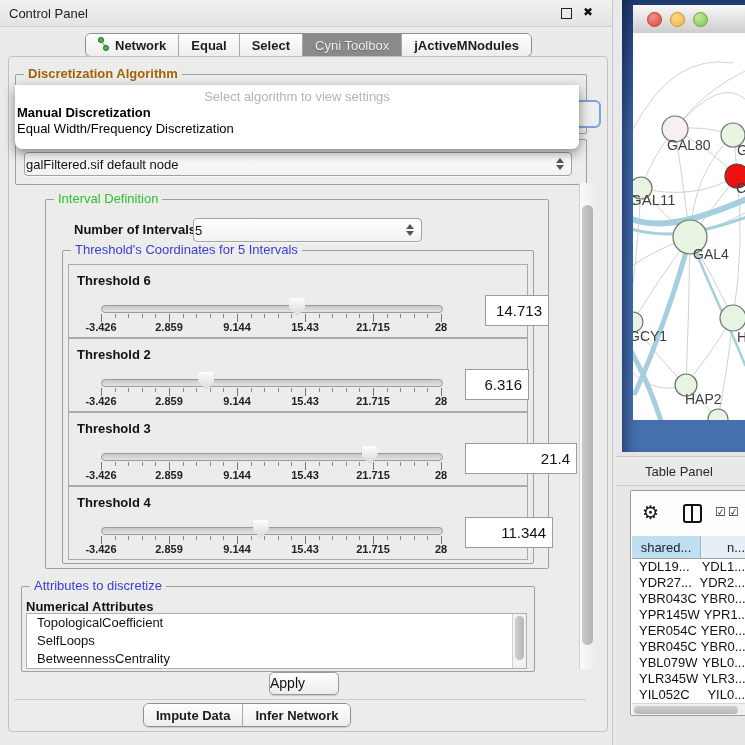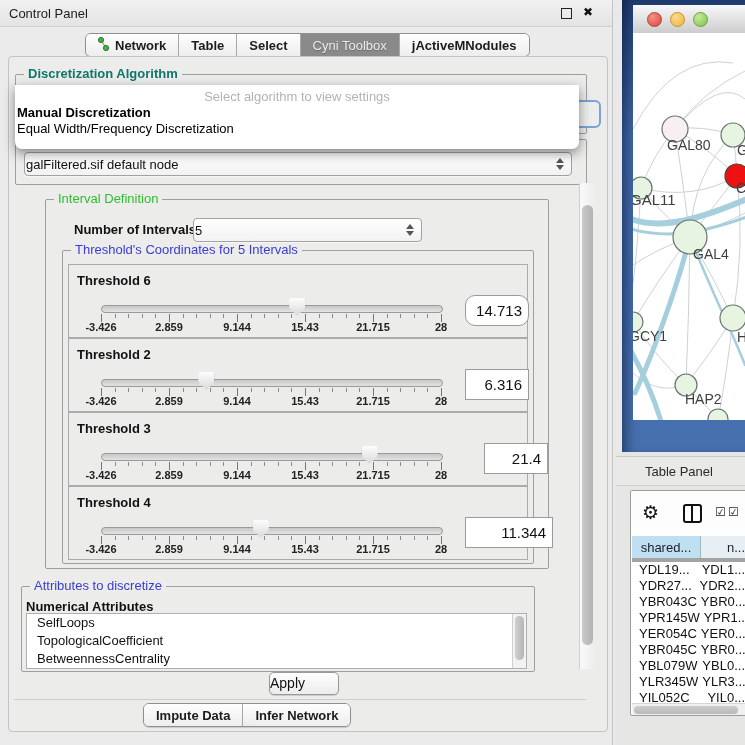--- a/index.html
+++ b/index.html
@@ -23,21 +23,21 @@
   .seg.sel{background:#8a8a8a;color:#ececec;font-weight:500;text-shadow:0 1px 1px rgba(0,0,0,.25);}
   .seg .net-ic{margin-right:5px;display:inline-block;}
 
   #content-panel{left:8px;top:56px;width:598px;height:674px;background:#ececea;border:1px solid #c2c2c2;border-radius:4px;}
 
   
   .group{position:absolute;border:1px solid #9f9f9f;border-radius:2px;background:transparent;}
   .gtitle{position:absolute;top:-8px;left:8px;background:#ececea;padding:0 4px;font-size:13px;line-height:14px;white-space:nowrap;}
   .gtitle.green{color:#2fbf2f;}
   .gtitle.blue{color:#3b3bd8;}
-  .gtitle.dark{color:#0f766e;font-weight:bold;}
+  .gtitle.dark{color:#a16207;font-weight:bold;}
 
   .combo{position:absolute;background:linear-gradient(#ffffff,#f2f2f2);border:1px solid #a2a2a2;border-radius:4px;
     font-size:13px;color:#111;display:flex;align-items:center;padding:0 1px;box-shadow:0 1px 0 rgba(255,255,255,.6);}
   .spin{position:absolute;right:7px;top:50%;transform:translateY(-50%);width:8px;height:12px;}
   .spin:before,.spin:after{content:"";position:absolute;left:0;border-left:4px solid transparent;border-right:4px solid transparent;}
   .spin:before{top:0;border-bottom:5px solid #555;}
   .spin:after{bottom:0;border-top:5px solid #555;}
 
   
   #algo-popup{left:14px;top:84px;width:564px;height:64px;background:#fff;border-radius:0 0 7px 7px;
@@ -92,21 +92,21 @@
   #table-panel{left:616px;top:452px;width:129px;height:293px;background:#e6e6e4;}
   #tp-header{position:absolute;left:0;top:4px;width:129px;height:28px;background:#e9e9e7;border-top:1px solid #c9c9c9;border-bottom:1px solid #cdcdcb;}
   #tp-title{position:absolute;left:29px;top:7px;font-size:13px;color:#2a2a2a;}
   #tp-card{position:absolute;left:14px;top:38px;width:115px;height:224px;background:#fff;border:1px solid #9c9c9c;border-radius:2px;}
   #tp-toolbar{position:absolute;left:0;top:0;width:100%;height:44px;background:#fdfdfd;}
   #gear-ic{position:absolute;left:11px;top:10px;font-size:19px;color:#111;}
   #split-ic{position:absolute;left:52px;top:13px;width:15px;height:15px;border:2px solid #111;border-radius:3px;}
   #split-ic:before{content:"";position:absolute;left:6px;top:0;width:2px;height:15px;background:#111;}
   .cb-ic{position:absolute;top:14px;font-size:12px;color:#222;}
   #tp-table{position:absolute;left:1px;top:45px;width:113px;height:166px;overflow:hidden;}
-  .tp-hrow{display:flex;height:22px;border-bottom:4px solid #a3a3a3;}
+  .tp-hrow{display:flex;height:22px;border-bottom:1px solid #a3a3a3;}
   .tp-hcell{font-size:13px;color:#223;display:flex;align-items:center;}
   .tp-hcell.c1{width:75px;background:#bfe0f1;border-right:1px solid #9fb6c2;justify-content:center;}
   .tp-hcell.c2{flex:1;background:#e7eff5;padding-left:26px;}
   .tp-row{display:flex;height:16px;font-size:13px;color:#111;}
   .tp-cell.c1{width:75px;padding-left:7px;box-sizing:border-box;}
   .tp-cell.c2{flex:1;padding-left:4px;}
   #tp-hscroll{position:absolute;left:1px;top:212px;width:113px;height:11px;background:#f0f0f0;border-top:1px solid #d5d5d5;}
   #tp-hthumb{position:absolute;left:2px;top:1.5px;width:104px;height:8px;border-radius:4px;background:linear-gradient(#cdcdcd,#b8b8b8);}
 </style>
 </head>
@@ -126,21 +126,21 @@
         <div class="seg-bar">
           <div class="seg">
             <span class="net-ic"><svg width="12" height="14" viewBox="0 0 12 14">
                 <line x1="3" y1="3" x2="8" y2="11" stroke="#9a9a9a" stroke-width="1.2"></line>
                 <circle cx="3" cy="3" r="2.6" fill="#44b244" stroke="#2c7c2c"></circle>
                 <circle cx="8" cy="11" r="2.6" fill="#44b244" stroke="#2c7c2c"></circle>
               </svg></span>
             <span>Network</span>
           </div>
           <div class="seg">
-            <span>Table</span>
+            <span>Equal</span>
           </div>
           <div class="seg">
             <span>Select</span>
           </div>
           <div class="seg sel">
             <span>Cyni Toolbox</span>
           </div>
           <div class="seg">
             <span>jActiveMNodules</span>
           </div>
@@ -212,21 +212,21 @@
                   <div class="tick major" style="left: 100%;"></div>
                 </div>
                 <div class="tlabels" style="width: 340px;">
                   <span class="tlabel" style="left: 0%;">-3.426</span>
                   <span class="tlabel" style="left: 20%;">2.859</span>
                   <span class="tlabel" style="left: 40%;">9.144</span>
                   <span class="tlabel" style="left: 60%;">15.43</span>
                   <span class="tlabel" style="left: 80%;">21.715</span>
                   <span class="tlabel" style="left: 100%;">28</span>
                 </div>
-                <div class="value-box" style="left: 396px; border-radius: 10px;">14.713</div>
+                <div class="value-box" style="left: 416px;">14.713</div>
               </div>
               <div class="th-panel" style="left: 5px; top: 87px; width: 458px;">
                 <div class="th-label">Threshold 2</div>
                 <div class="track" style="width: 340px;"></div>
                 <div class="thumb" style="left: 137.4px;"></div>
                 <div class="ticks" style="width: 340px;">
                   <div class="tick major" style="left: 0%;"></div>
                   <div class="tick" style="left: 4%;"></div>
                   <div class="tick" style="left: 8%;"></div>
                   <div class="tick" style="left: 12%;"></div>
@@ -296,21 +296,21 @@
                   <div class="tick major" style="left: 100%;"></div>
                 </div>
                 <div class="tlabels" style="width: 340px;">
                   <span class="tlabel" style="left: 0%;">-3.426</span>
                   <span class="tlabel" style="left: 20%;">2.859</span>
                   <span class="tlabel" style="left: 40%;">9.144</span>
                   <span class="tlabel" style="left: 60%;">15.43</span>
                   <span class="tlabel" style="left: 80%;">21.715</span>
                   <span class="tlabel" style="left: 100%;">28</span>
                 </div>
-                <div class="value-box" style="left: 415px;">21.4</div>
+                <div class="value-box" style="left: 396px; padding-left: 48px;">21.4</div>
               </div>
               <div class="th-panel" style="left: 5px; top: 235px; width: 458px;">
                 <div class="th-label">Threshold 4</div>
                 <div class="track" style="width: 340px;"></div>
                 <div class="thumb" style="left: 191.8px;"></div>
                 <div class="ticks" style="width: 340px;">
                   <div class="tick major" style="left: 0%;"></div>
                   <div class="tick" style="left: 4%;"></div>
                   <div class="tick" style="left: 8%;"></div>
                   <div class="tick" style="left: 12%;"></div>
@@ -350,22 +350,22 @@
             </div>
         </div>
       </div>
 
       <div class="group" style="left:12px;top:529px;width:512px;height:84px;">
         <span class="gtitle blue">Attributes to discretize</span>
         <div style="position:absolute;left:4px;top:12px;font-size:13px;font-weight:bold;color:#111;">Numerical Attributes</div>
       </div>
       <div id="attr-list" class="abs" style="position:absolute;left:17px;top:556px;">
         <div id="attr-items">
+            <div class="attr-item">TopologicalCoefficient</div>
             <div class="attr-item">SelfLoops</div>
-            <div class="attr-item">TopologicalCoefficient</div>
             <div class="attr-item">BetweennessCentrality</div>
           </div>
         <div id="attr-vscroll">
           <div id="attr-vthumb"></div>
         </div>
       </div>
 
       <div id="apply-btn" class="abs" style="position:absolute;left:260px;top:615px;">Apply</div>
       <div id="panel-bottom-line" class="abs" style="position:absolute;left:5px;top:642px;width:572px;"></div>
 

